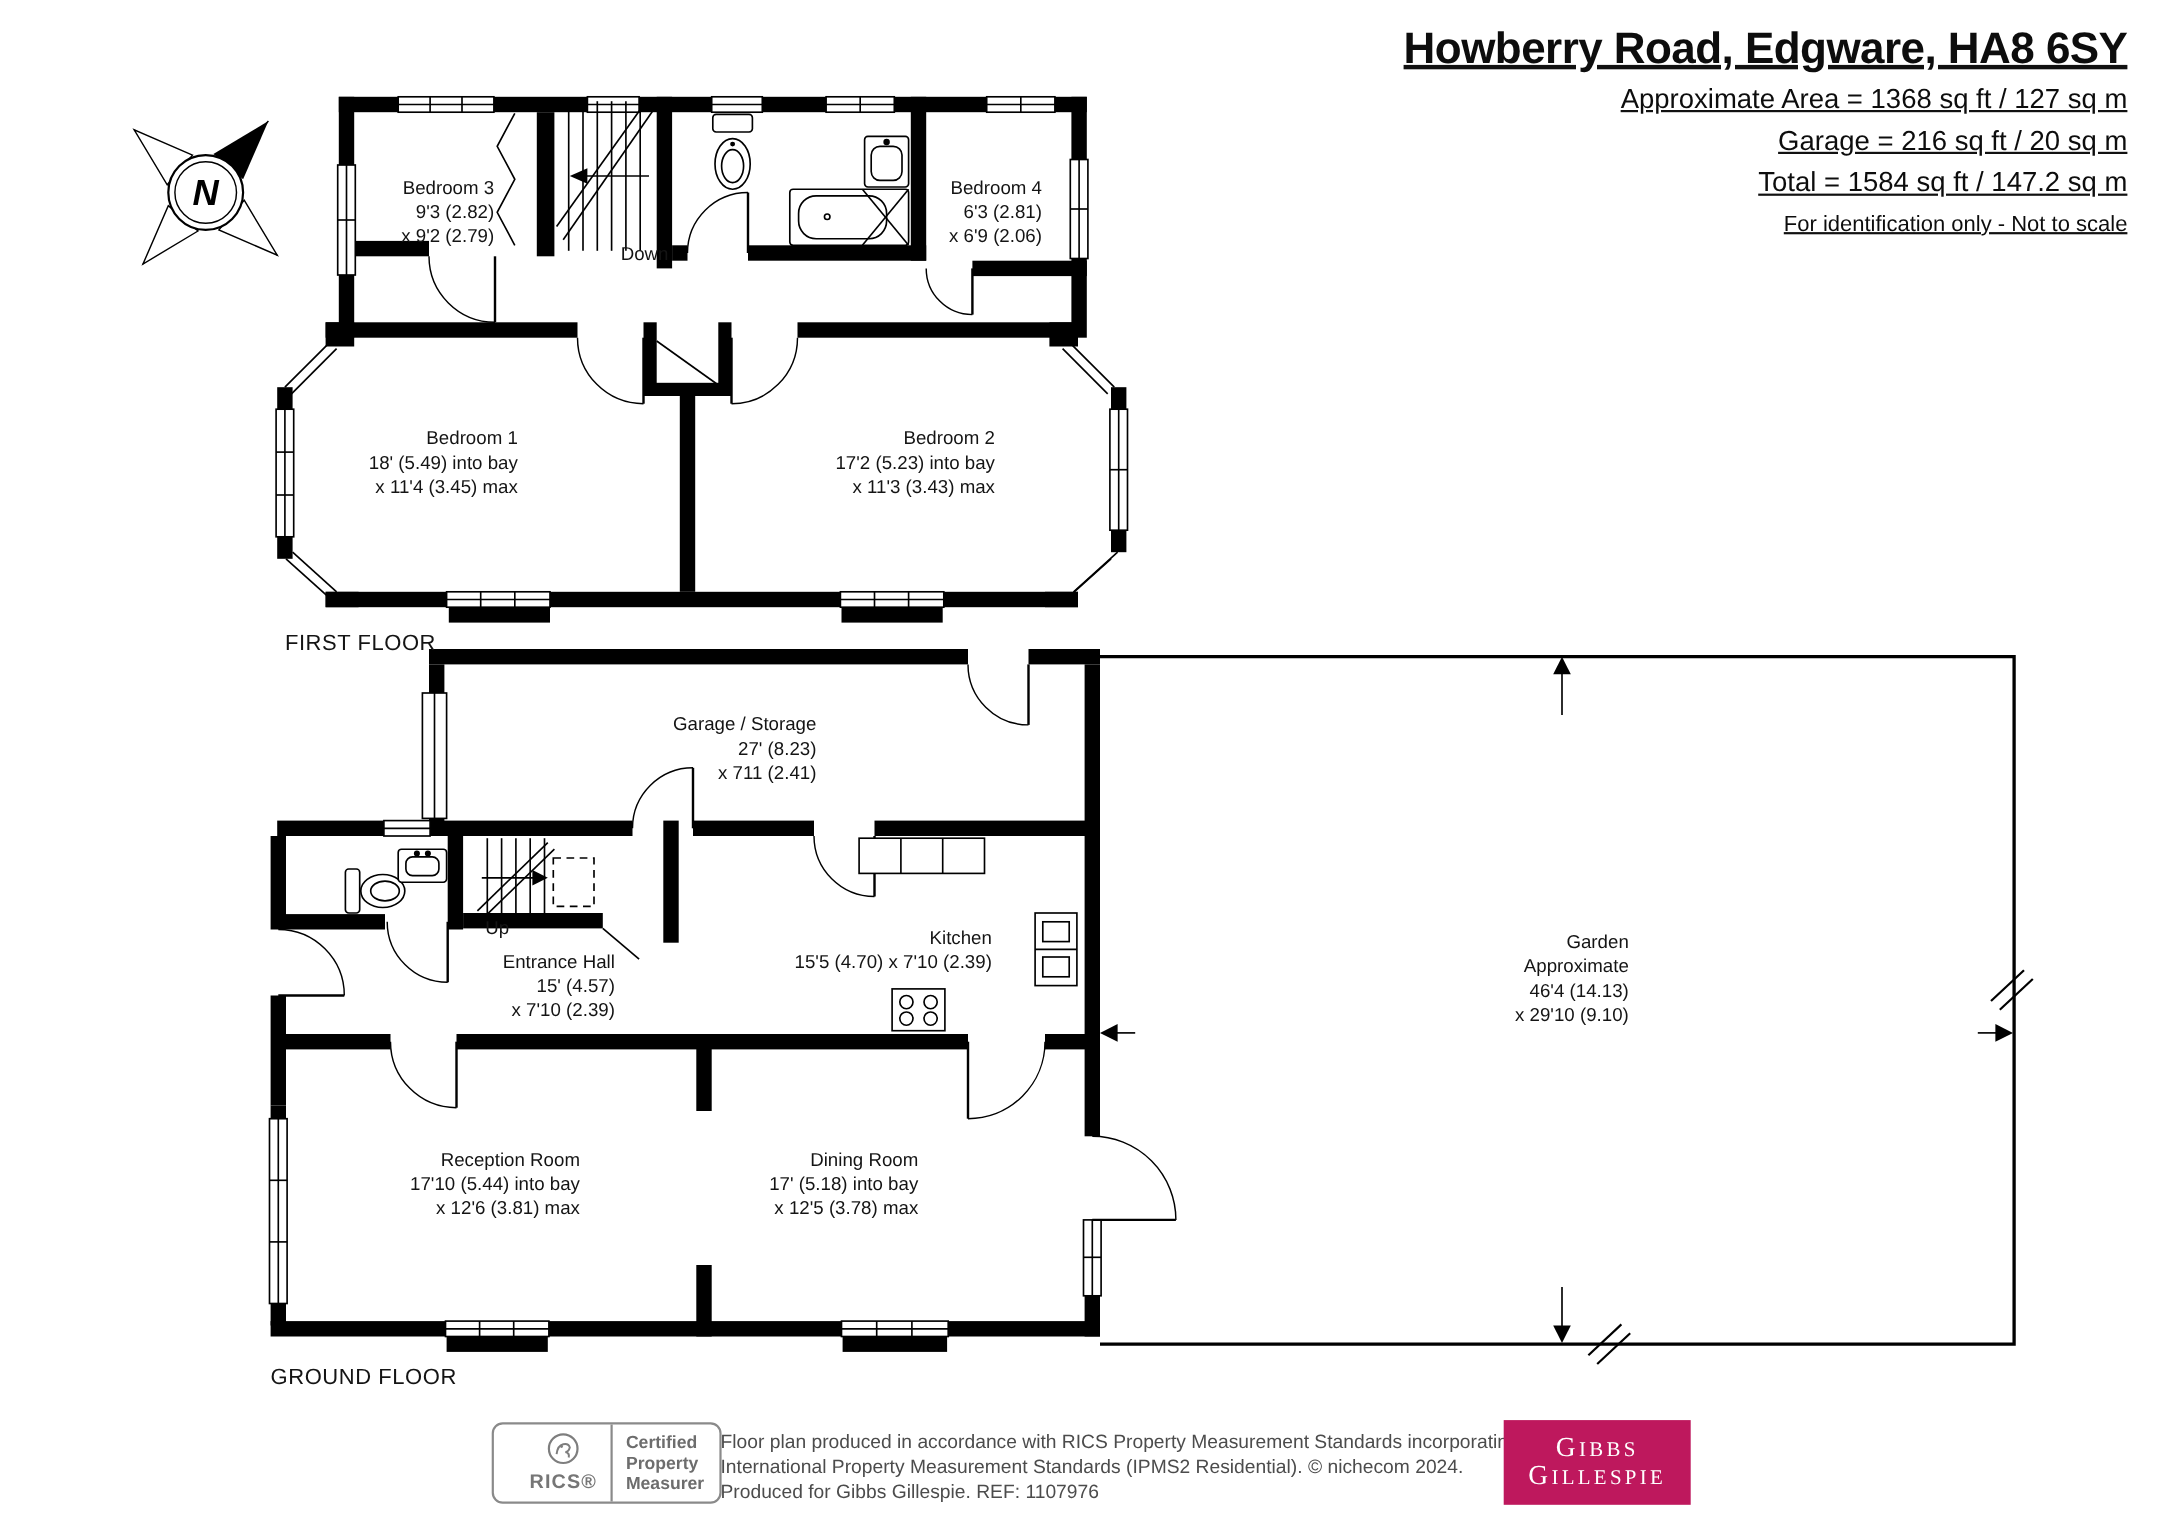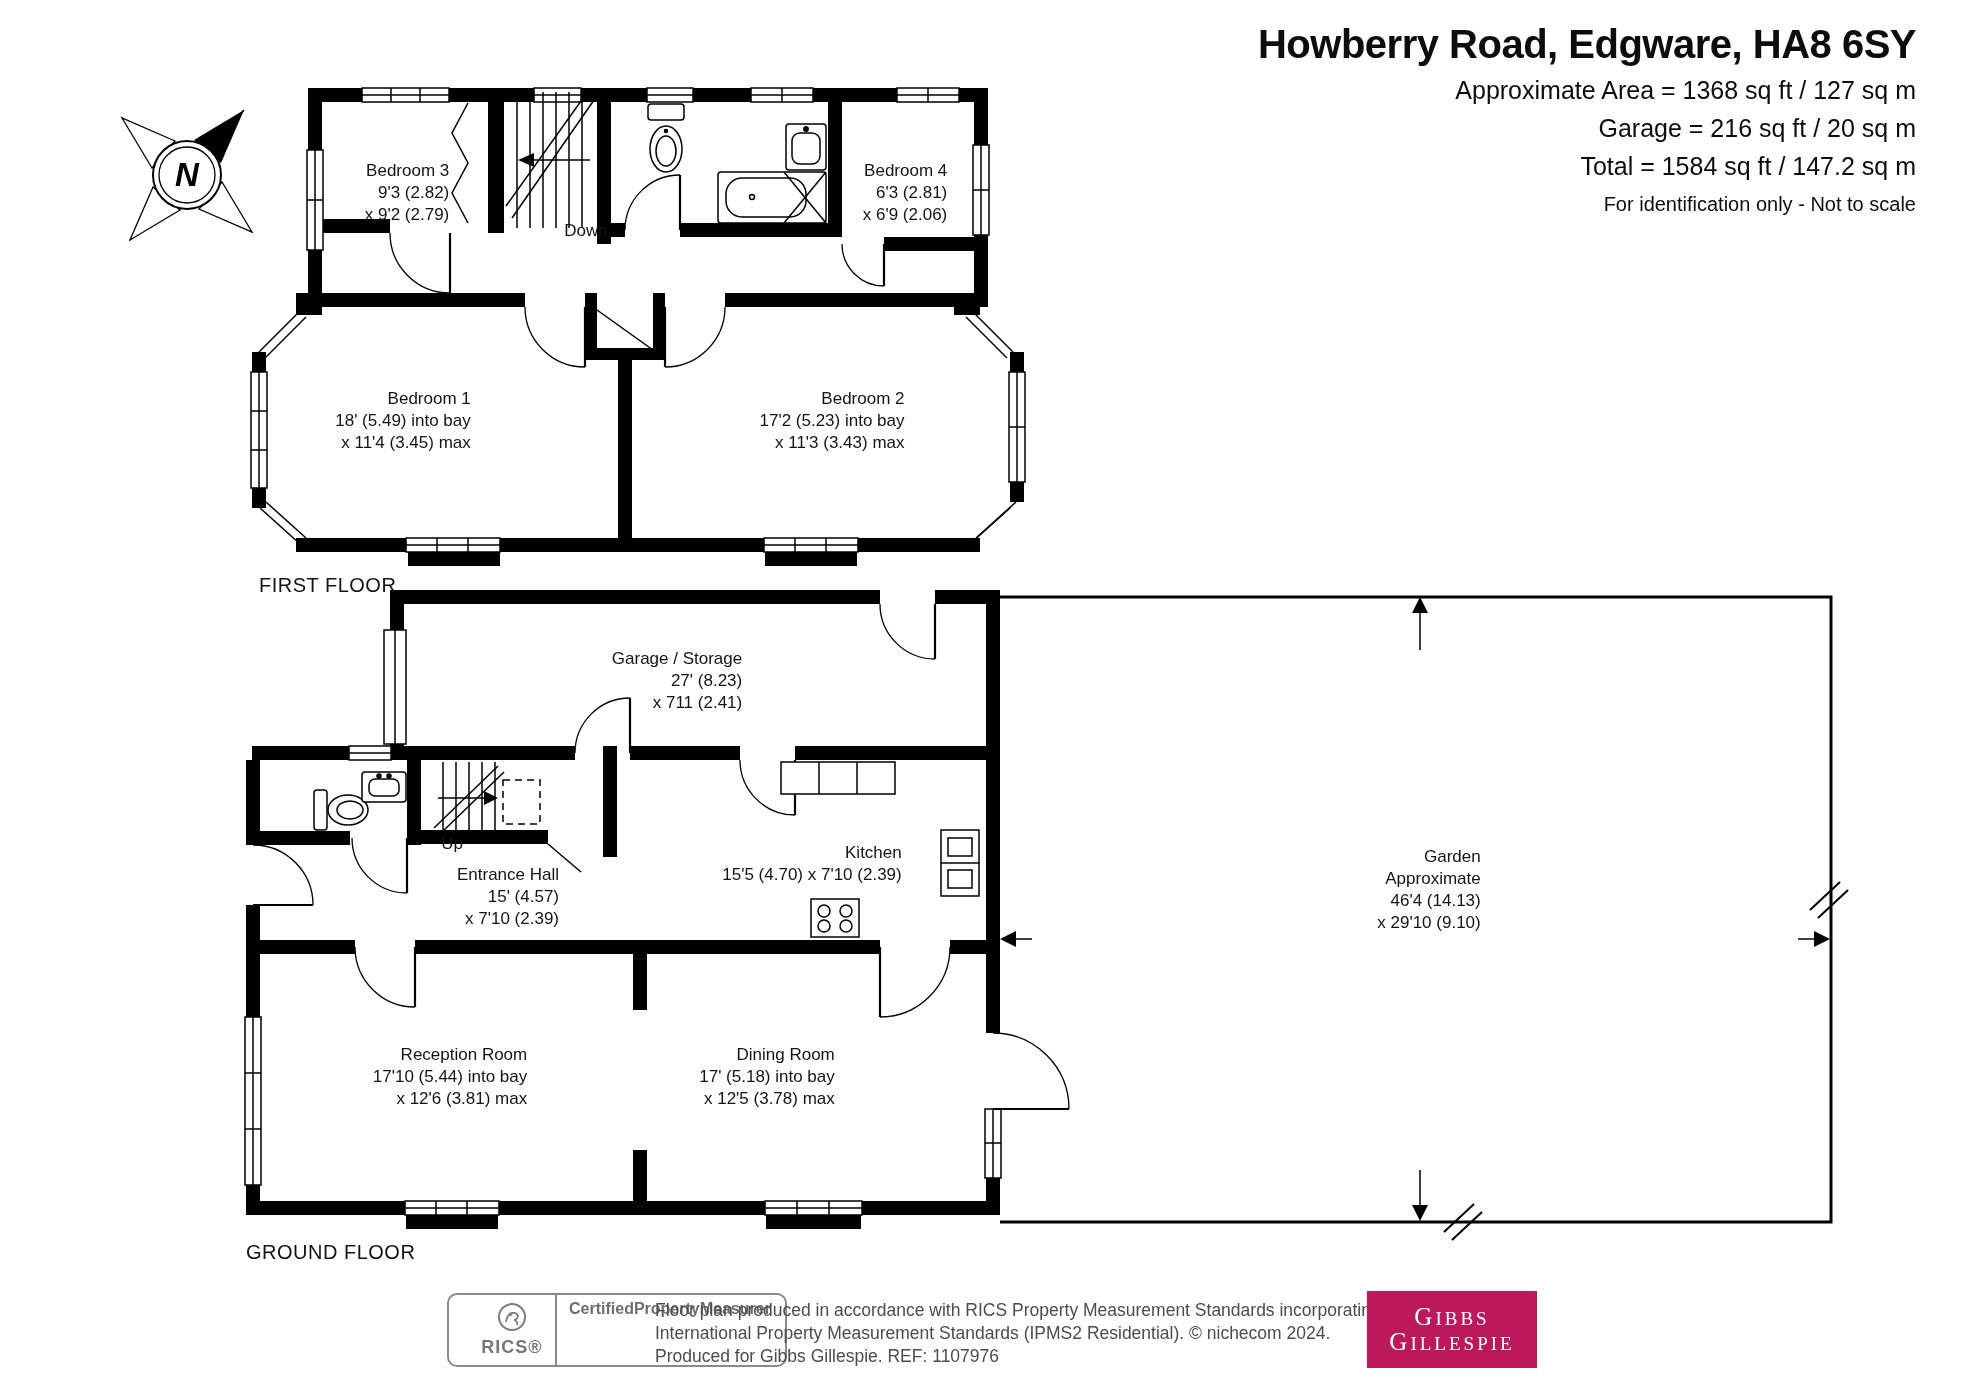--- a/index.html
+++ b/index.html
@@ -1,37 +1,37 @@
 <!DOCTYPE html>
 <html><head>
 <meta charset="utf-8">
 <style>
   html,body{margin:0;padding:0;background:#fff;}
   .page{position:relative;width:1976px;height:1397px;background:#ffffff;overflow:hidden;
         font-family:"Liberation Sans", sans-serif;color:#111;}
   .plan-svg{position:absolute;left:0;top:0;width:1976px;height:1397px;}
   
-  .hdr{position:absolute;right:60px;top:22px;text-align:right;}
+  .hdr{position:absolute;right:42px;top:22px;text-align:right;text-decoration:underline;}
   .hdr-title{font-size:40px;font-weight:700;letter-spacing:-0.5px;color:#0d0d0d;}
   .hdr-line{font-size:25px;margin-top:9px;color:#0d0d0d;}
   .hdr-note{font-size:20px;margin-top:12px;color:#0d0d0d;}
   
   .lbl{position:absolute;transform:translateX(-50%);text-align:right;
        font-size:17px;line-height:22px;white-space:nowrap;color:#141414;}
   .floorlbl{position:absolute;font-size:20px;letter-spacing:0.5px;color:#141414;}
   .stairlbl{position:absolute;transform:translateX(-50%);font-size:17px;color:#141414;white-space:nowrap;}
   .north{position:absolute;left:166px;top:153px;width:42px;height:44px;text-align:center;
          line-height:44px;font-size:33px;font-weight:700;font-style:italic;color:#000;}
   
   .rics{position:absolute;left:447px;top:1293px;height:74px;display:flex;align-items:stretch;
         border:2px solid #8a8a8a;border-radius:10px;background:#fff;box-sizing:border-box;}
   .rics-left{width:86px;display:flex;flex-direction:column;align-items:center;justify-content:center;
              border-right:2px solid #8a8a8a;padding:4px 0;margin-left:20px;}
   .rics-brand{font-size:18px;font-weight:700;color:#767676;letter-spacing:1px;margin-top:1px;}
-  .rics-right{display:flex;flex-direction:row;justify-content:space-between;padding:4px 14px 4px 12px;}
+  .rics-right{display:flex;flex-direction:column;justify-content:center;padding:4px 14px 4px 12px;}
   .rics-right div{font-size:16px;font-weight:700;color:#6d6d6d;line-height:19px;}
   .disc{position:absolute;left:655px;top:1299px;}
   .disc div{font-size:17.5px;line-height:23px;color:#4c4c4c;}
   .gg{position:absolute;left:1367px;top:1291px;width:170px;height:77px;display:flex;flex-direction:column;
       align-items:center;justify-content:center;font-family:"Liberation Serif", serif;}
   .gg-line{color:#fff;text-transform:uppercase;font-size:19px;letter-spacing:3px;line-height:23px;}
   .gg-line::first-letter{font-size:25px;}
 </style>
 </head>
 <body>

